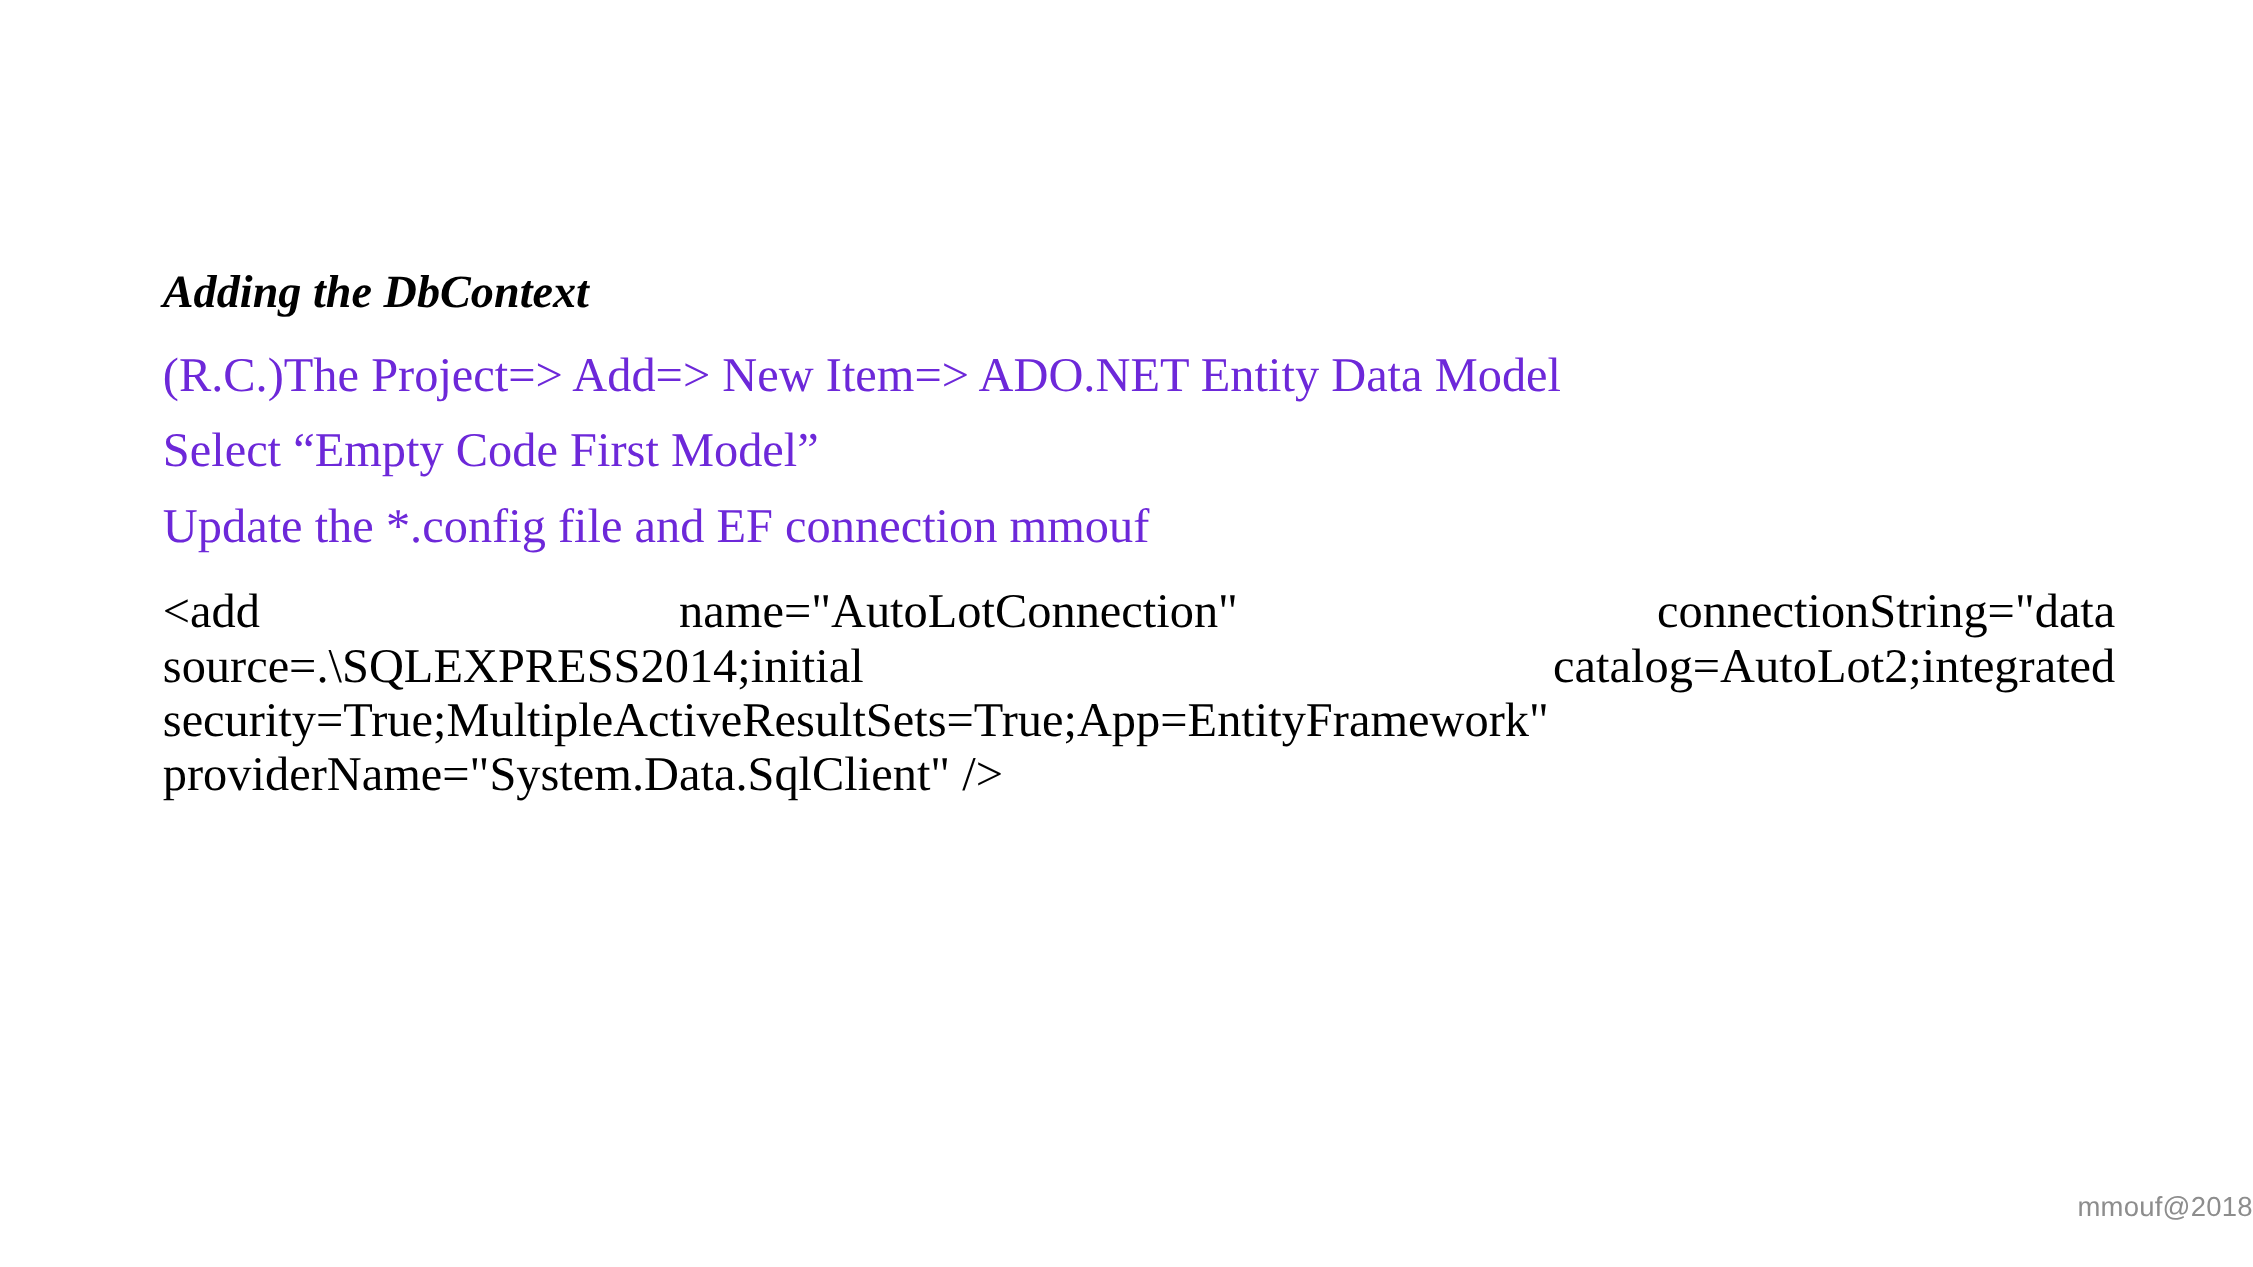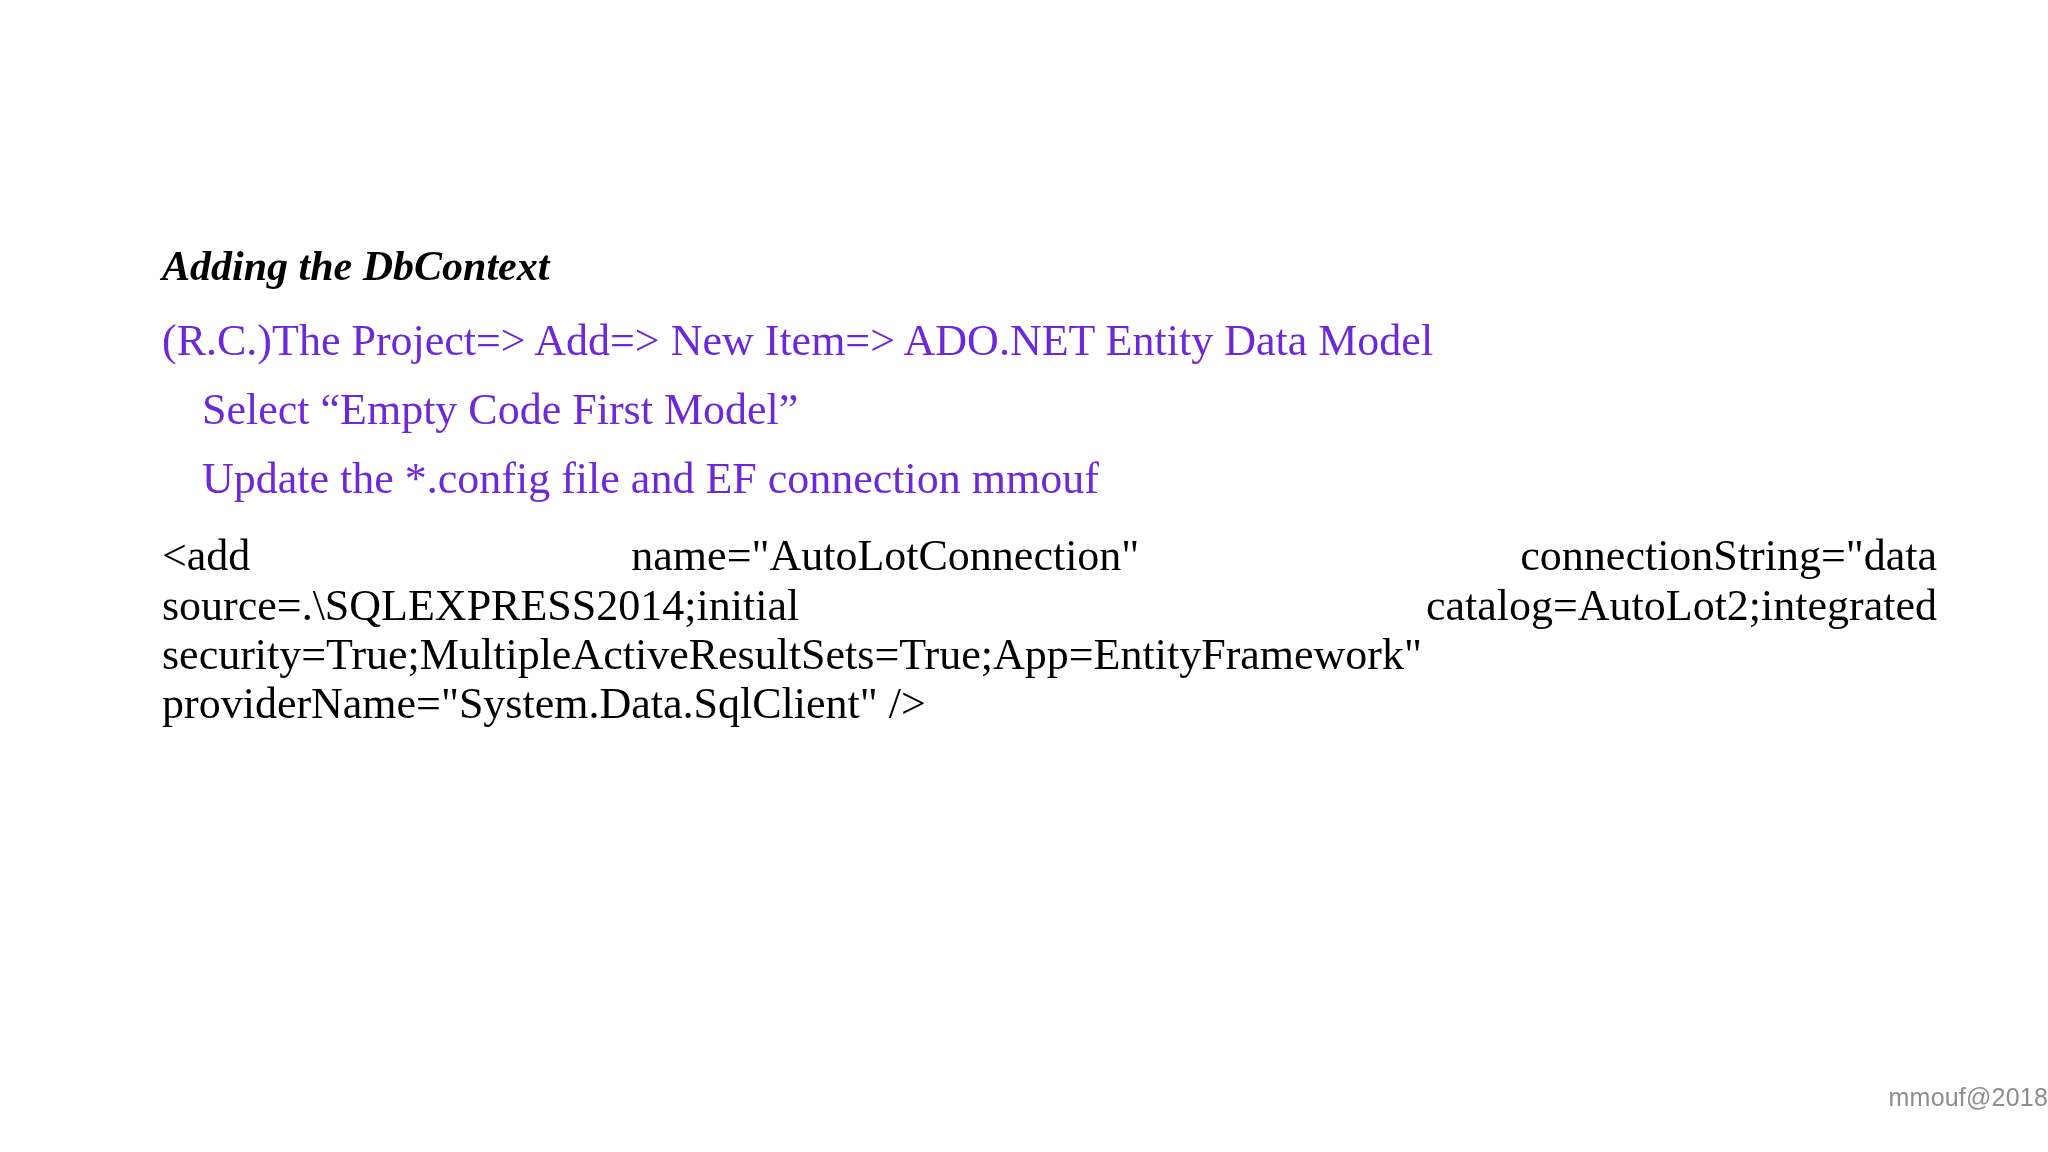--- a/index.html
+++ b/index.html
@@ -38,21 +38,21 @@
     letter-spacing: -0.5px;
     display: inline-block;
     padding-bottom: 6px;
     border-bottom: 4px solid #000000;
     white-space: nowrap;
   }
 
   
   .body-wrap {
     position: absolute;
-    left: 162px;
+    left: 148px;
     top: 238px;
     width: 1790px;
   }
 
   .subhead {
     font-family: "Liberation Serif", "DejaVu Serif", serif;
     font-size: 42px;
     font-weight: bold;
     font-style: italic;
     line-height: 1.38;
@@ -64,21 +64,20 @@
     font-family: "Liberation Serif", "DejaVu Serif", serif;
     font-size: 44px;
     line-height: 1.48;
     color: #6d28d9;
     margin: 0;
     white-space: nowrap;
   }
 
   .para.spaced {
     margin-top: 4px;
-    margin-left: 40px;
   }
 
   
   .code-para {
     font-family: "Liberation Serif", "DejaVu Serif", serif;
     font-size: 44px;
     line-height: 1.12;
     color: #000000;
     margin: 20px 0 0 0;
     width: 1775px;

